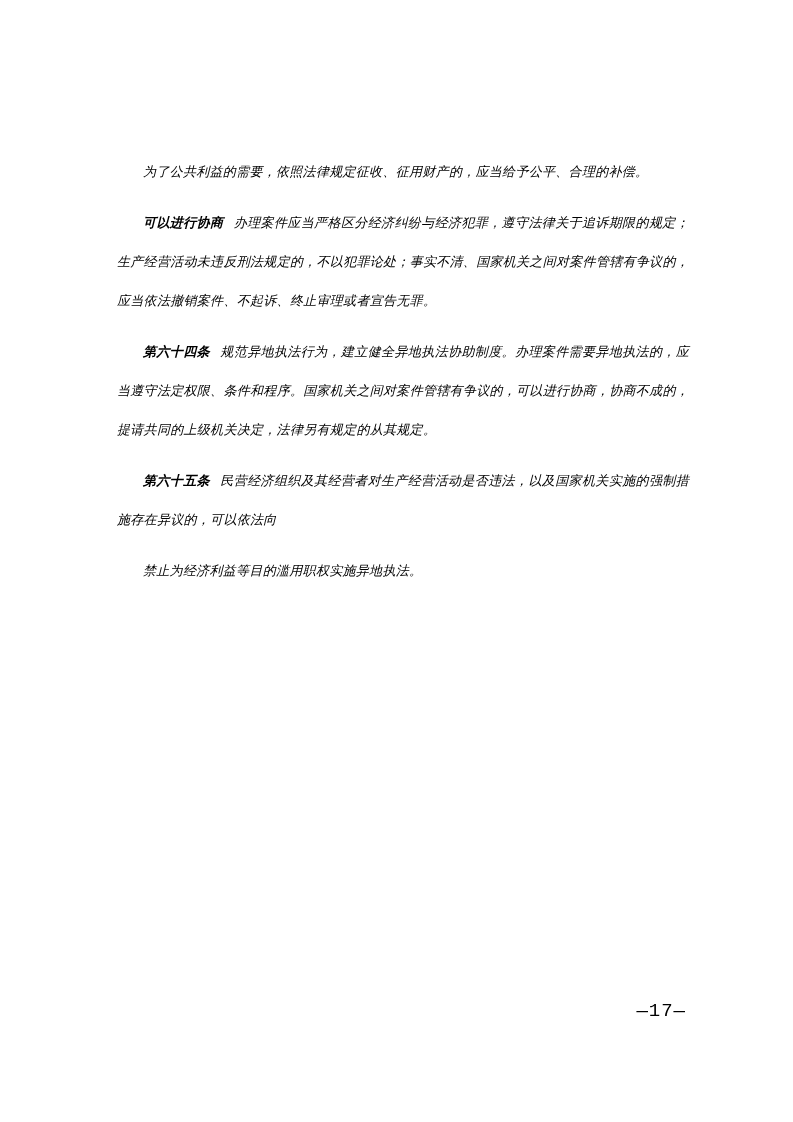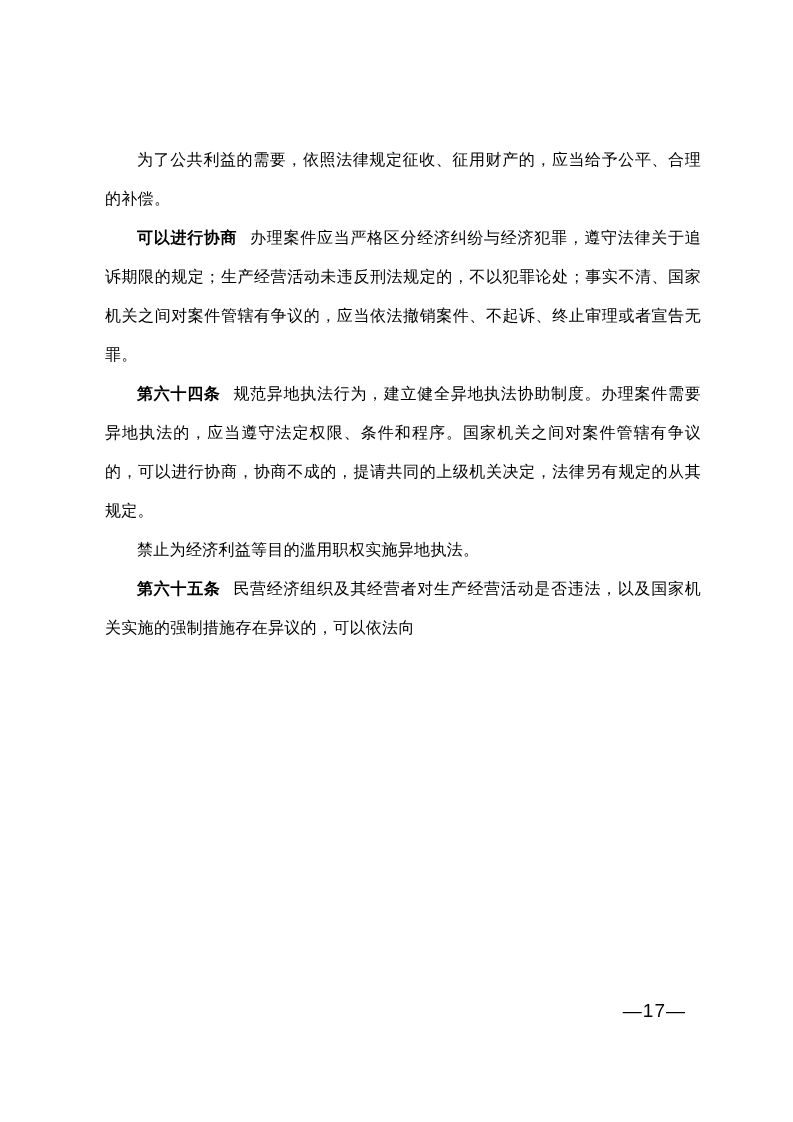--- a/index.html
+++ b/index.html
@@ -16,61 +16,62 @@
     font-family: "Liberation Serif", "DejaVu Serif", serif;
     overflow: hidden;
   }
   .content {
     position: absolute;
     left: 105px;
     top: 140px;
     width: 596px;
   }
   .content p {
-    margin: 0;
+    margin: 12px;
     padding: 0;
-    font-size: 16px;
+    font-size: 13px;
     line-height: 39px;
     text-align: justify;
     text-indent: 2em;
     letter-spacing: 0.3px;
+    font-style: italic;
   }
   .para-lead {
     font-weight: 700;
     font-family: "Liberation Sans", "DejaVu Sans", sans-serif;
   }
   .para-lead:not(:empty) {
     margin-right: 0.8em;
   }
   .page-number {
     position: absolute;
     top: 1000px;
     left: 105px;
     width: 581px;
     text-align: right;
     font-size: 19px;
     letter-spacing: 1px;
-    font-family: Liberation Sans, sans-serif;
+    font-family: Liberation Mono, monospace;
   }
 </style>
 </head>
 <body>
 
 <div class="page">
   <div class="content">
     <p>
       <span class="para-lead"></span><span>为了公共利益的需要，依照法律规定征收、征用财产的，应当给予公平、合理的补偿。</span>
     </p>
     <p>
       <span class="para-lead">可以进行协商</span><span>办理案件应当严格区分经济纠纷与经济犯罪，遵守法律关于追诉期限的规定；生产经营活动未违反刑法规定的，不以犯罪论处；事实不清、国家机关之间对案件管辖有争议的，应当依法撤销案件、不起诉、终止审理或者宣告无罪。</span>
     </p>
     <p>
       <span class="para-lead">第六十四条</span><span>规范异地执法行为，建立健全异地执法协助制度。办理案件需要异地执法的，应当遵守法定权限、条件和程序。国家机关之间对案件管辖有争议的，可以进行协商，协商不成的，提请共同的上级机关决定，法律另有规定的从其规定。</span>
     </p>
     <p>
-      <span class="para-lead"></span><span>禁止为经济利益等目的滥用职权实施异地执法。</span>
+      <span class="para-lead">第六十五条</span><span>民营经济组织及其经营者对生产经营活动是否违法，以及国家机关实施的强制措施存在异议的，可以依法向</span>
     </p>
     <p>
-      <span class="para-lead">第六十五条</span><span>民营经济组织及其经营者对生产经营活动是否违法，以及国家机关实施的强制措施存在异议的，可以依法向</span>
+      <span class="para-lead"></span><span>禁止为经济利益等目的滥用职权实施异地执法。</span>
     </p>
   </div>
   <div class="page-number">—17—</div>
 </div>
 
 </body></html>

